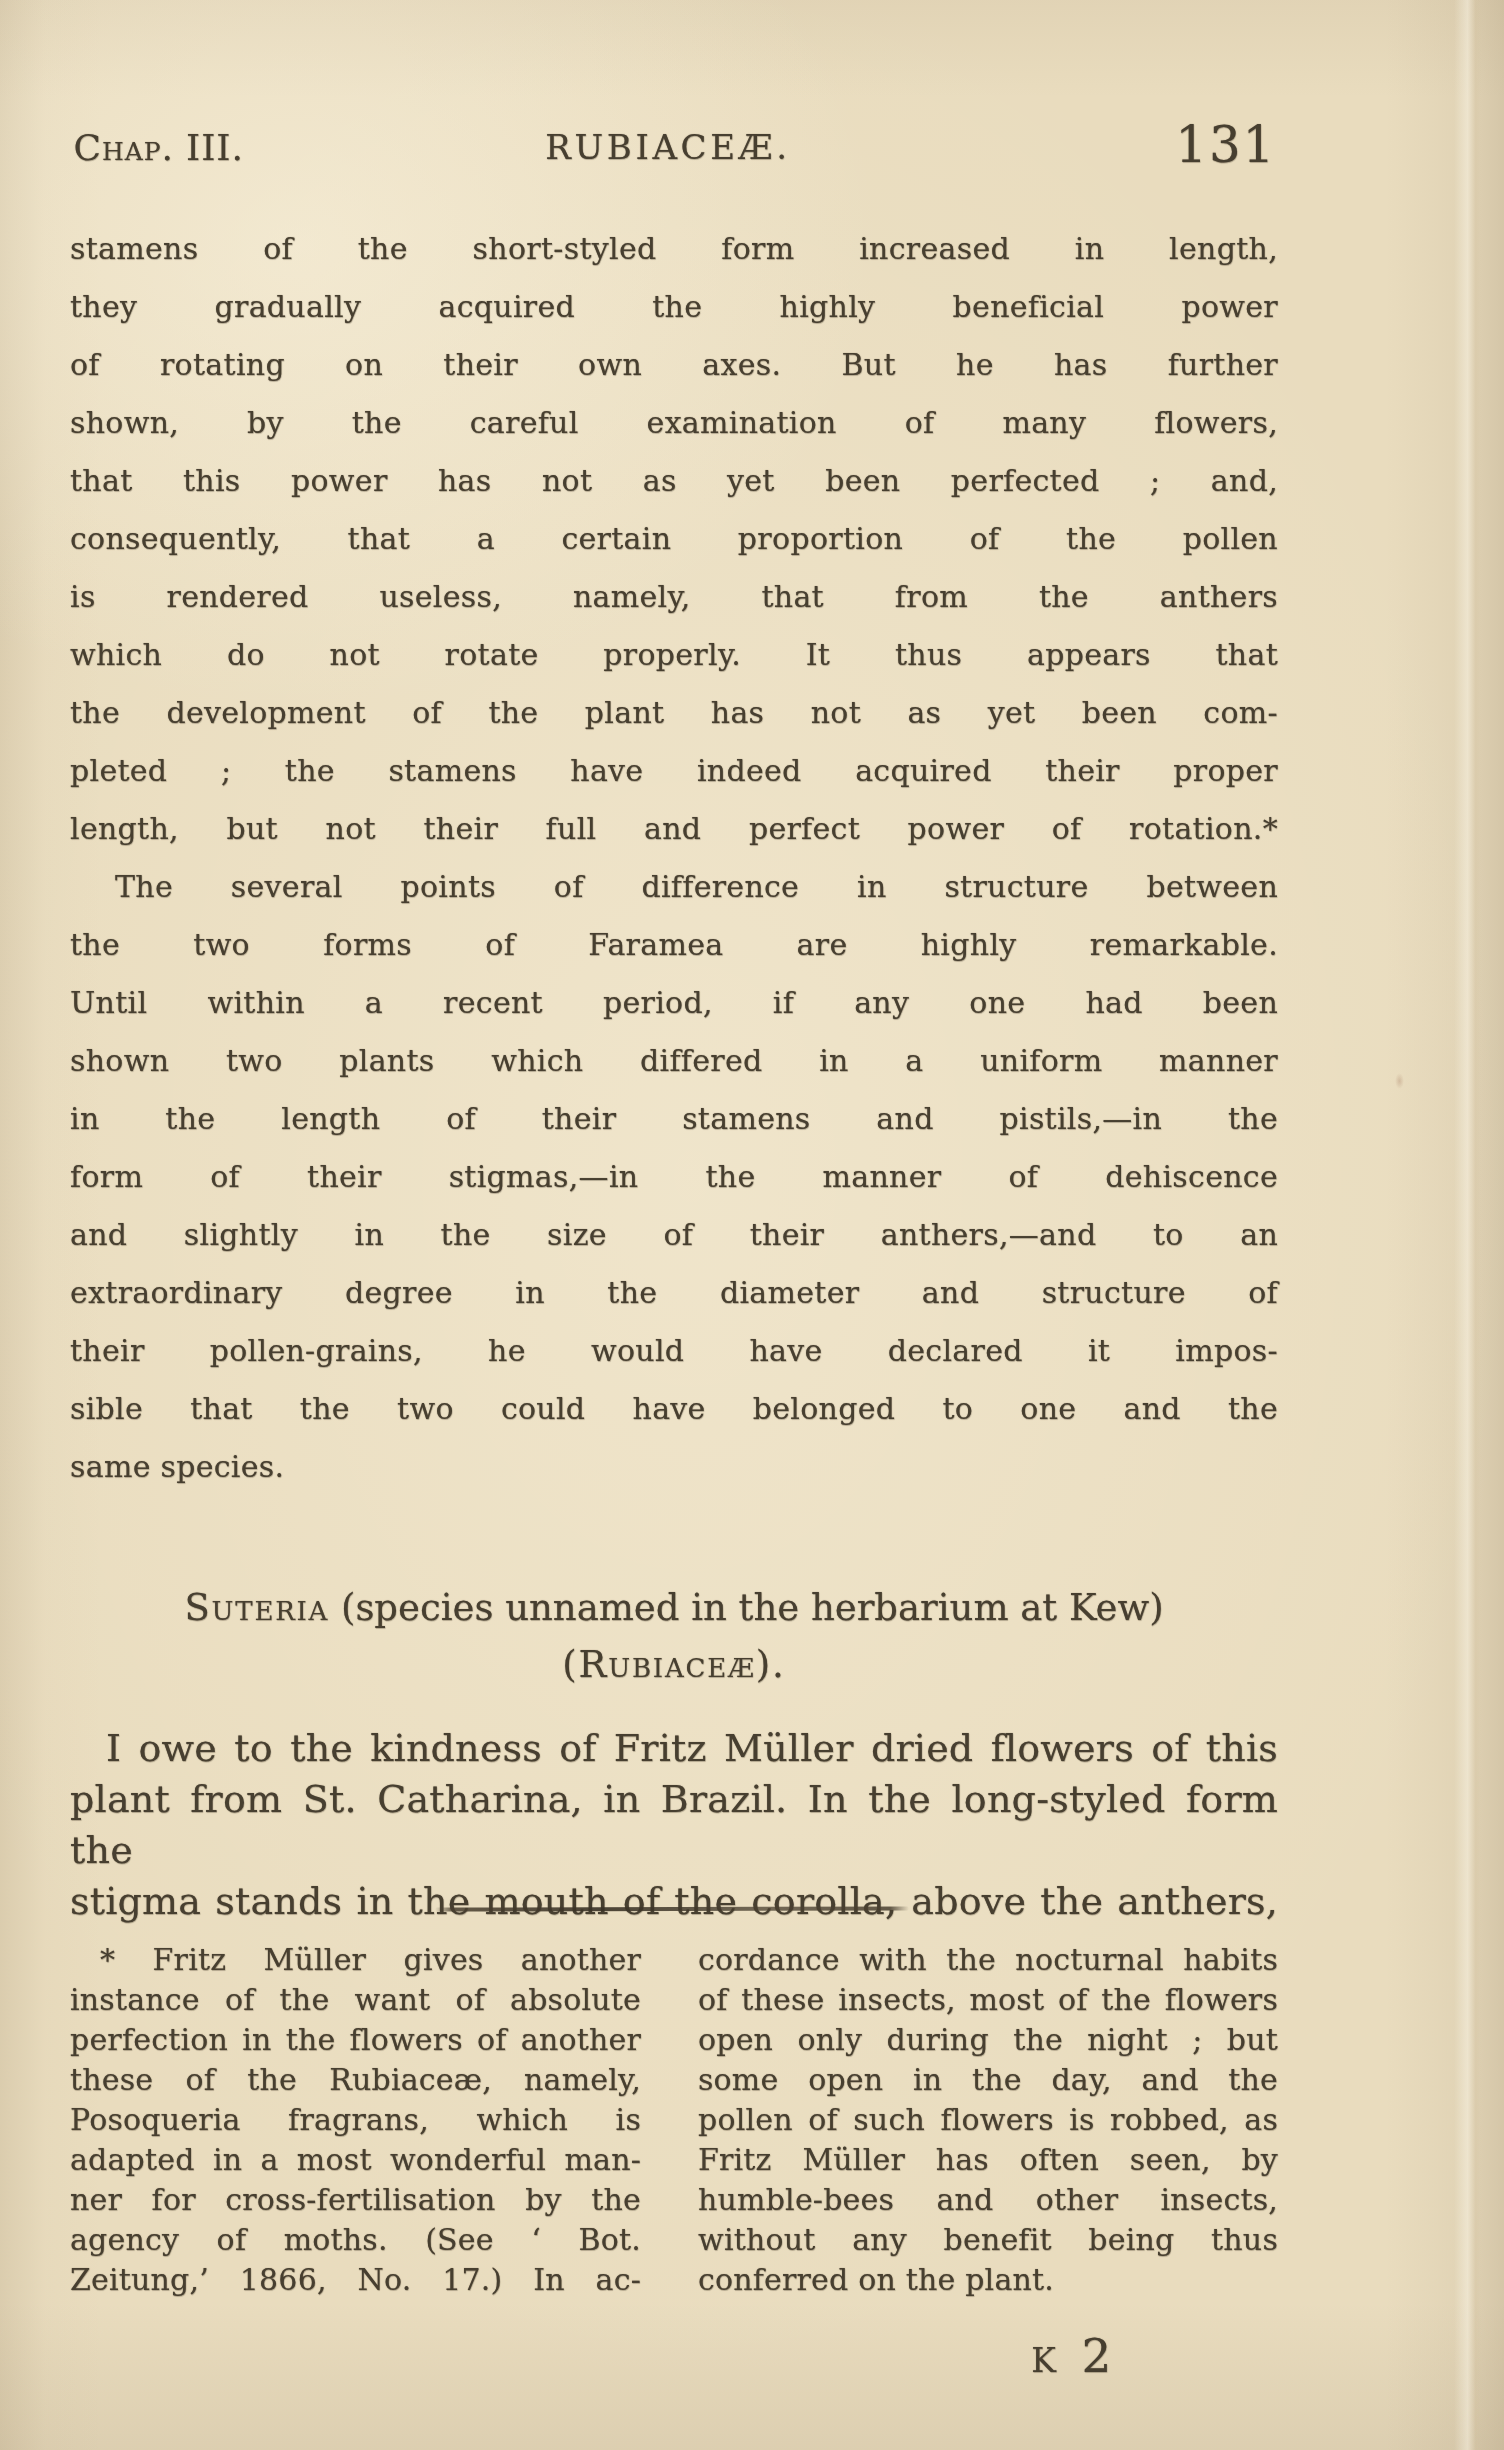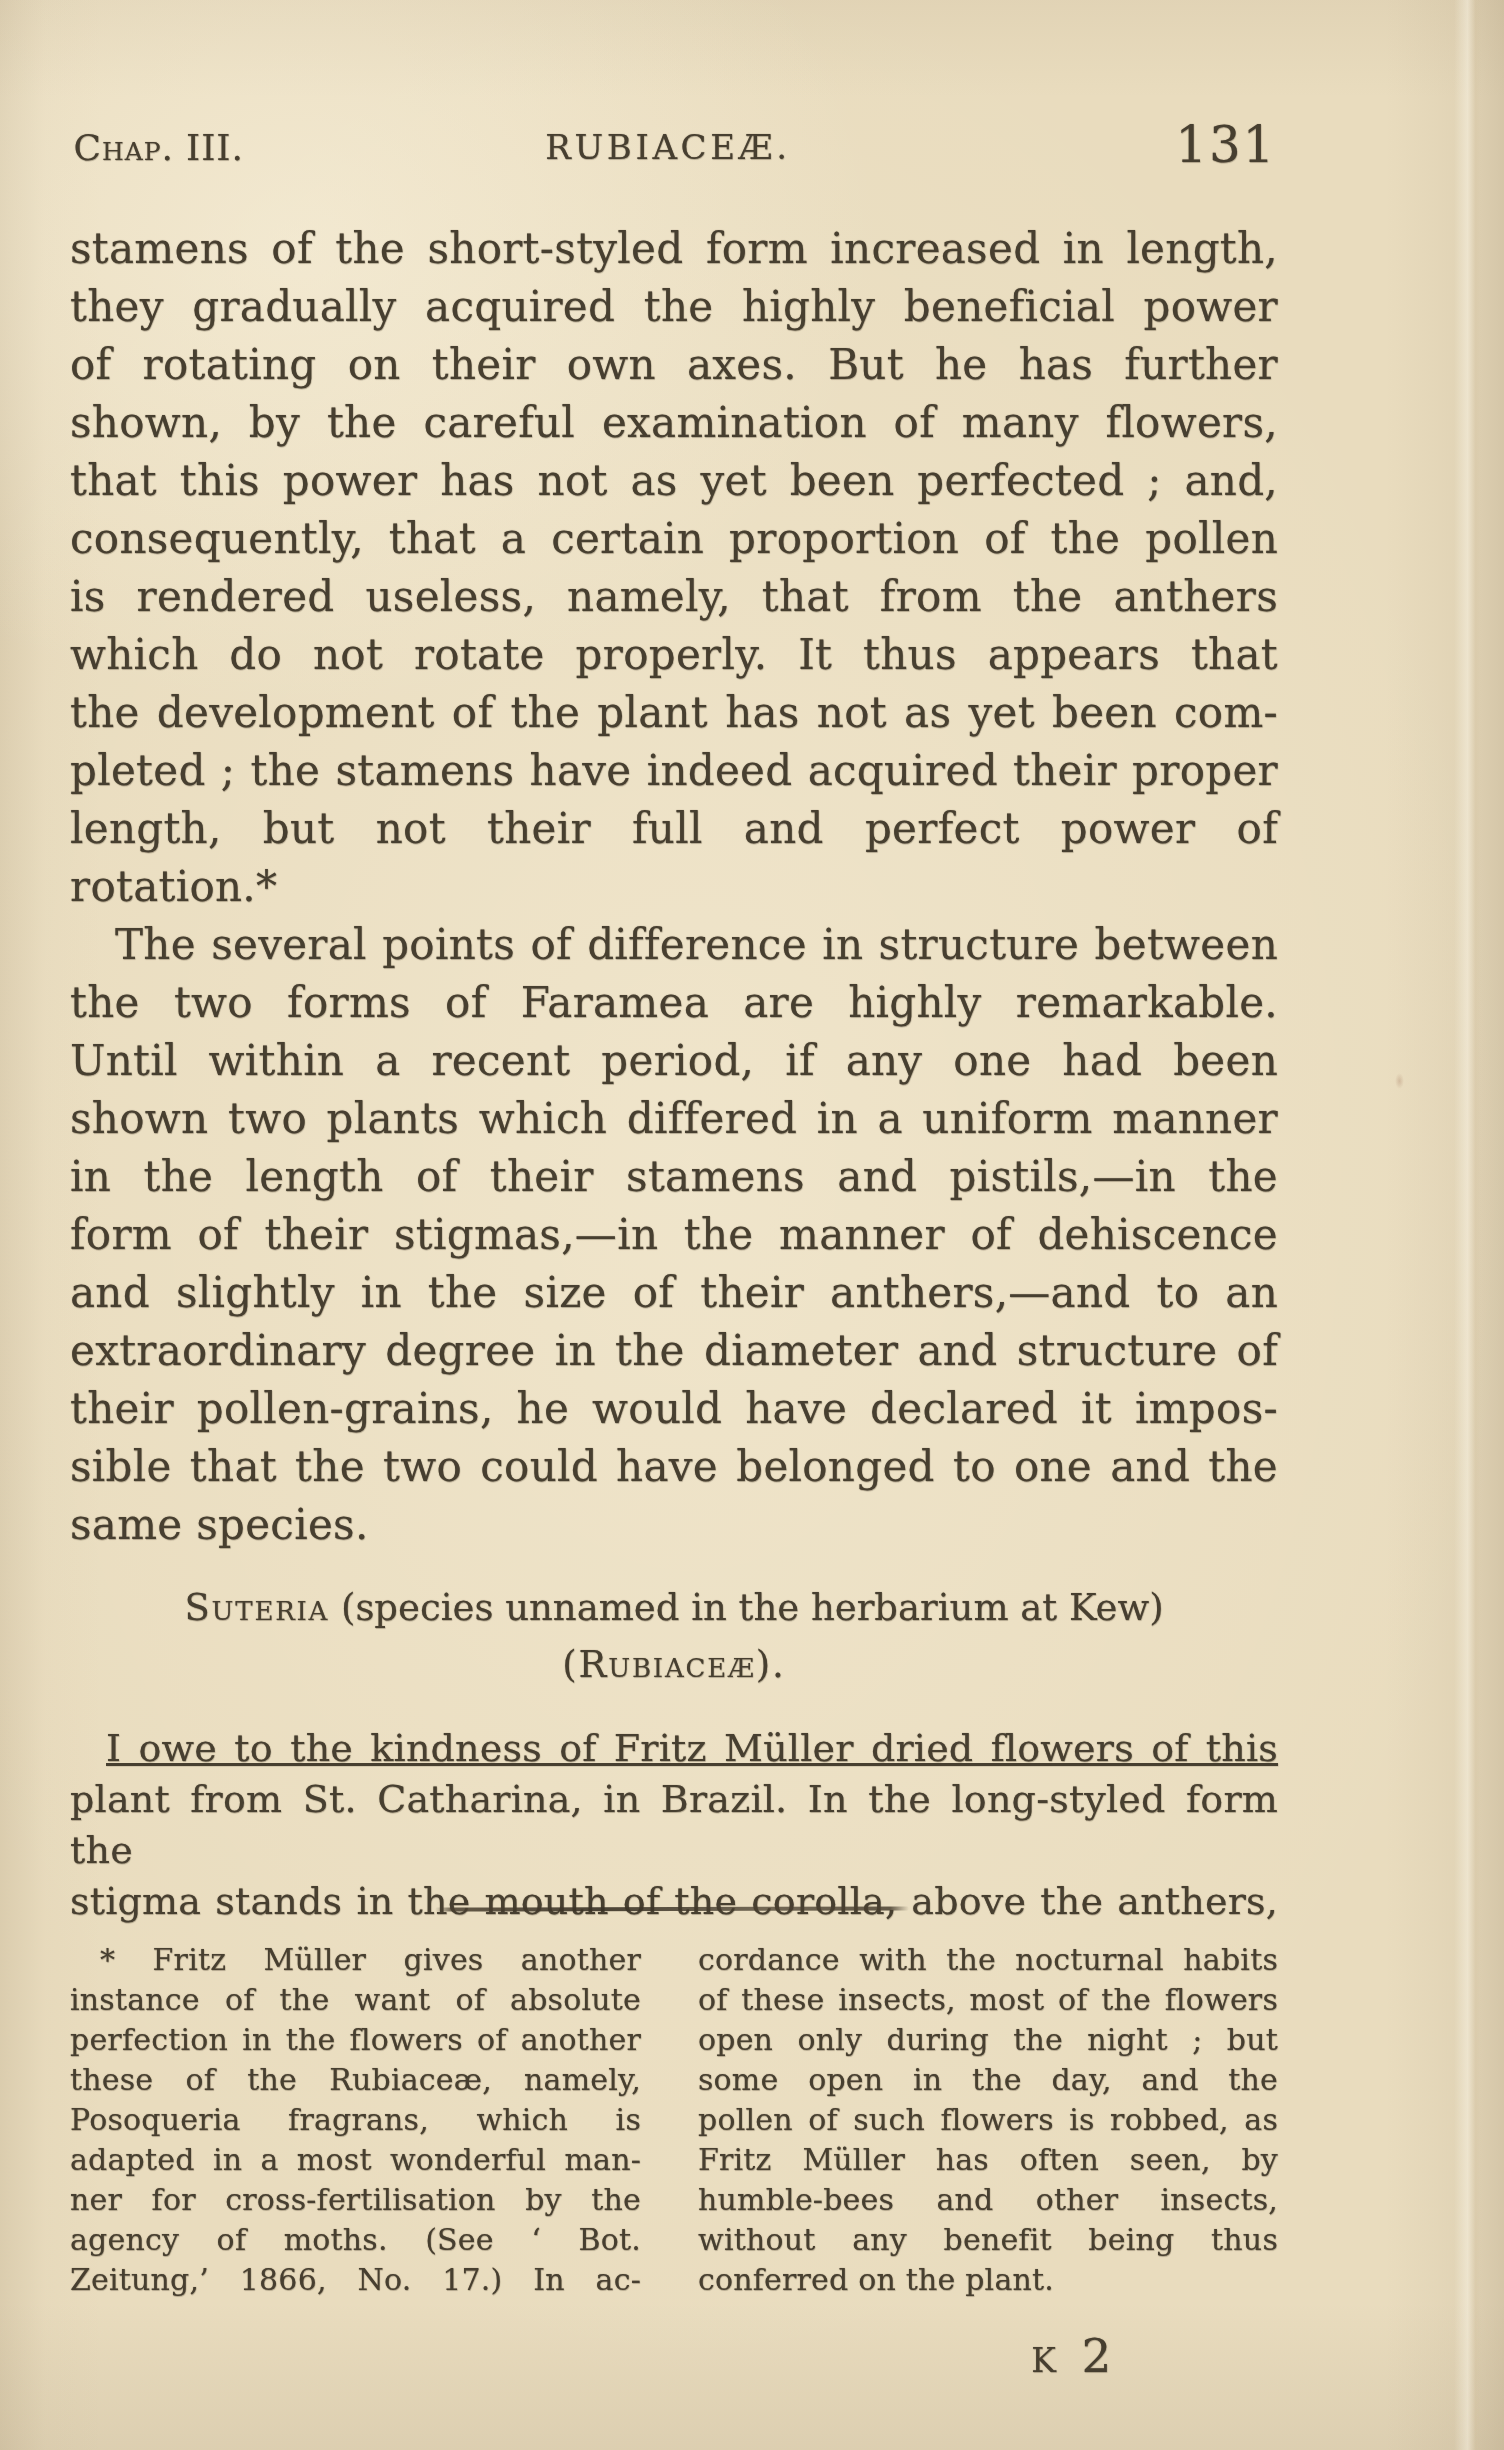--- a/index.html
+++ b/index.html
@@ -38,33 +38,33 @@
   }
   .sc{font-variant:small-caps;}
   .it{}
   
   .running-head{position:absolute;top:0;left:0;width:100%;height:170px;}
   .rh-left{position:absolute;left:3.6px;top:109px;font-size:36px;letter-spacing:0.9px;}
   .rh-center{position:absolute;left:0;right:12px;top:109px;text-align:center;font-size:34px;letter-spacing:3.6px;}
   .rh-right{position:absolute;right:1.8px;top:98px;font-size:50px;letter-spacing:1.8px;}
   
   .body-text{position:absolute;top:202px;left:0;width:100%;}
-  .bl{font-size:42px;line-height:58px;letter-spacing:0.3px;white-space:nowrap;}
+  .bl{font-size:30px;line-height:58px;letter-spacing:0.3px;white-space:nowrap;}
   .jl{white-space:normal;text-align:justify;text-align-last:justify;}
   .ll{text-align:left;text-align-last:left;}
   .indent{padding-left:45px;}
   
   .species-heading{position:absolute;top:1567px;left:0;width:100%;text-align:center;}
   .h-line1{font-size:37px;line-height:45px;}
   .h-line1 .sc{letter-spacing:1.8px;}
   .h-line2{font-size:37px;line-height:45px;margin-top:11.6px;letter-spacing:1.8px;}
   
   .small-para{position:absolute;top:1705px;left:0;width:100%;}
   .sp{font-size:38px;line-height:51px;letter-spacing:0.2px;}
-  .sp.indent{padding-left:36px;text-decoration:underline;}
+  .sp.indent{padding-left:36px;}
   
   .fn-rule{
     position:absolute;top:1889px;left:365px;width:474px;height:3.6px;border:none;margin:0;
     background:linear-gradient(90deg, rgba(74,64,48,0) 0%, rgba(74,64,48,0.85) 4%, rgba(58,50,38,0.9) 35%, rgba(74,64,48,0.75) 70%, rgba(74,64,48,0.85) 96%, rgba(74,64,48,0) 100%);
     border-radius:1.8px;
     transform:rotate(-0.15deg);
   }
   
   .footnote{position:absolute;top:1922px;left:0;width:100%;height:394px;}
   .fn-col{position:absolute;top:0;}

